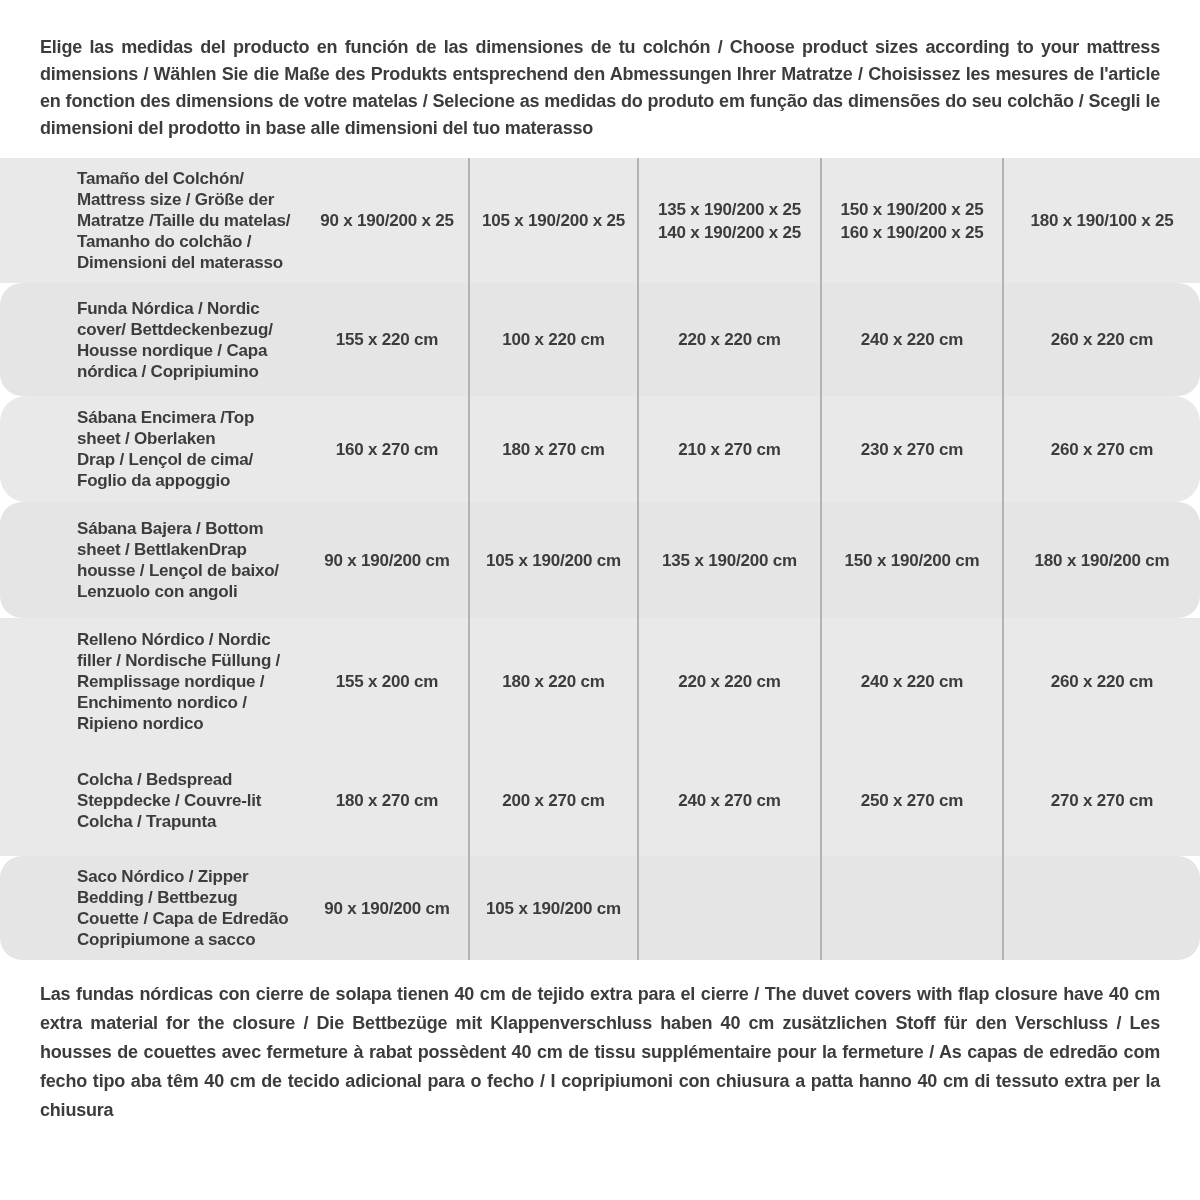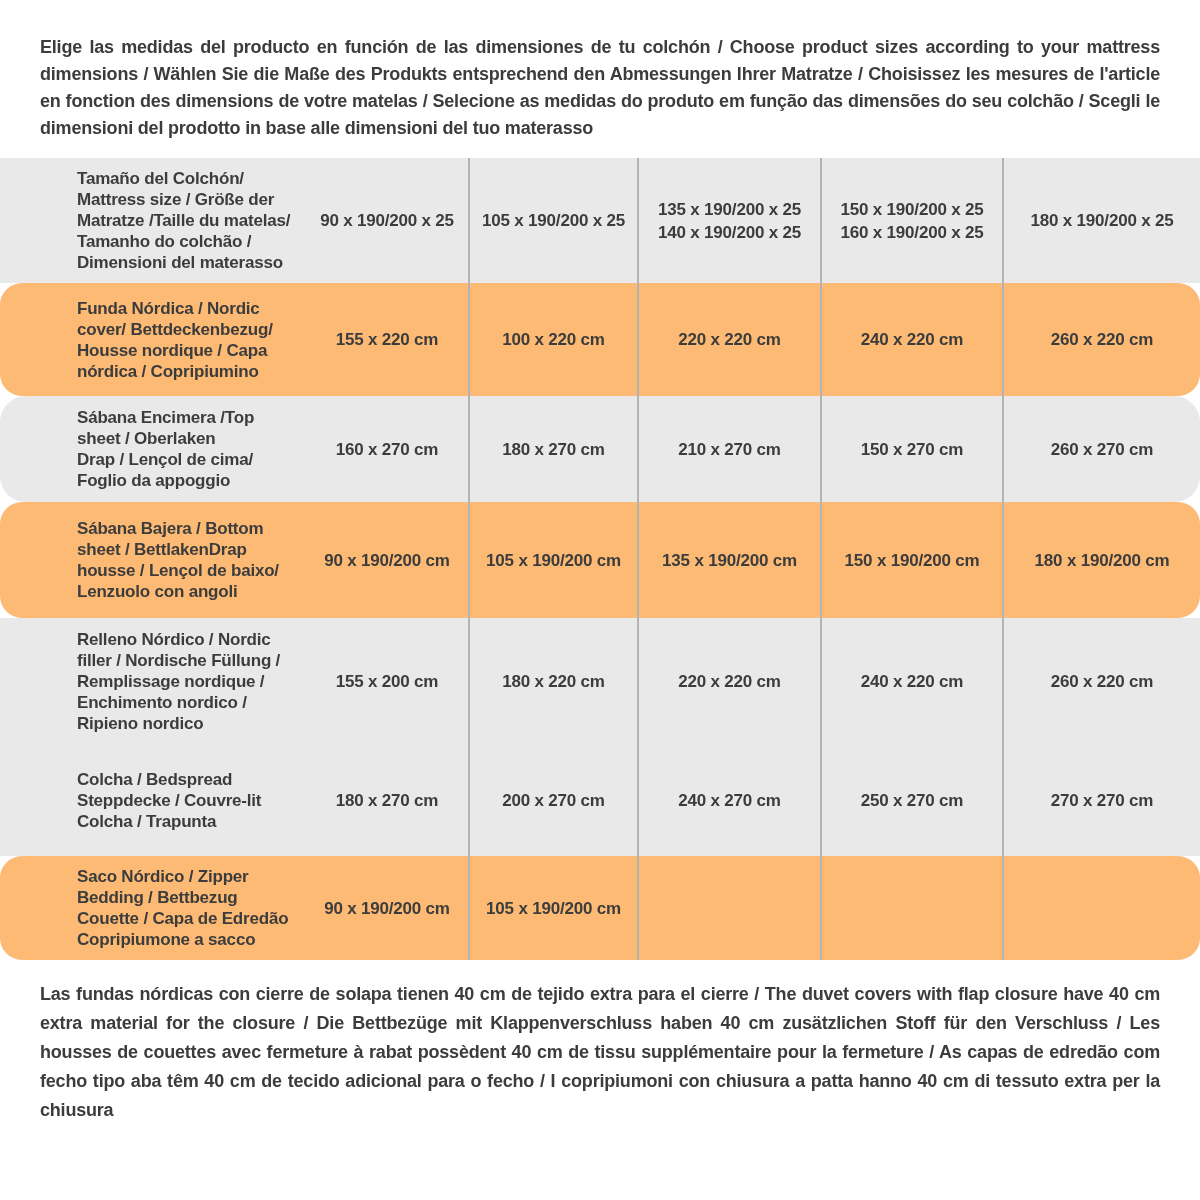--- a/index.html
+++ b/index.html
@@ -24,21 +24,21 @@
     margin-top: 16px;
     width: 1200px;
   }
 
   .trow {
     display: grid;
     grid-template-columns: 306px 162px 169px 183px 182px 198px;
     width: 1200px;
   }
   .trow.gray { background: #e9e9e9; }
-  .trow.white { background: #fdba74; border-radius: 22px; }
+  .trow.white { background: #e5e5e5; border-radius: 22px; }
 
   .trow:nth-child(1) { height: 125px; }
   .trow:nth-child(2) { height: 113px; }
   .trow:nth-child(3) { height: 106px; border-radius: 26px; }
   .trow:nth-child(4) { height: 116px; }
   .trow:nth-child(5) { height: 126px; }
   .trow:nth-child(6) { height: 112px; }
   .trow:nth-child(7) { height: 104px; }
   .trow:nth-child(8) { height: 105px; }
 
@@ -87,21 +87,21 @@
 Mattress size / Größe der
 Matratze /Taille du matelas/
 Tamanho do colchão /
 Dimensioni del materasso</div>
     <div class="cell val">90 x 190/200 x 25</div>
     <div class="cell val">105 x 190/200 x 25</div>
     <div class="cell val">135 x 190/200 x 25
 140 x 190/200 x 25</div>
     <div class="cell val">150 x 190/200 x 25
 160 x 190/200 x 25</div>
-    <div class="cell val">180 x 190/200 x 25</div>
+    <div class="cell val">180 x 190/100 x 25</div>
   </div>
 
   <div class="trow white">
     <div class="cell label">Funda Nórdica / Nordic
 cover/ Bettdeckenbezug/
 Housse nordique / Capa
 nórdica / Copripiumino</div>
     <div class="cell val">155 x 220 cm</div>
     <div class="cell val">100 x 220 cm</div>
     <div class="cell val">220 x 220 cm</div>
@@ -110,21 +110,21 @@
   </div>
 
   <div class="trow gray">
     <div class="cell label">Sábana Encimera /Top
 sheet / Oberlaken
 Drap / Lençol de cima/
 Foglio da appoggio</div>
     <div class="cell val">160 x 270 cm</div>
     <div class="cell val">180 x 270 cm</div>
     <div class="cell val">210 x 270 cm</div>
-    <div class="cell val">150 x 270 cm</div>
+    <div class="cell val">230 x 270 cm</div>
     <div class="cell val">260 x 270 cm</div>
   </div>
 
   <div class="trow white">
     <div class="cell label">Sábana Bajera / Bottom
 sheet / BettlakenDrap
 housse / Lençol de baixo/
 Lenzuolo con angoli</div>
     <div class="cell val">90 x 190/200 cm</div>
     <div class="cell val">105 x 190/200 cm</div>

